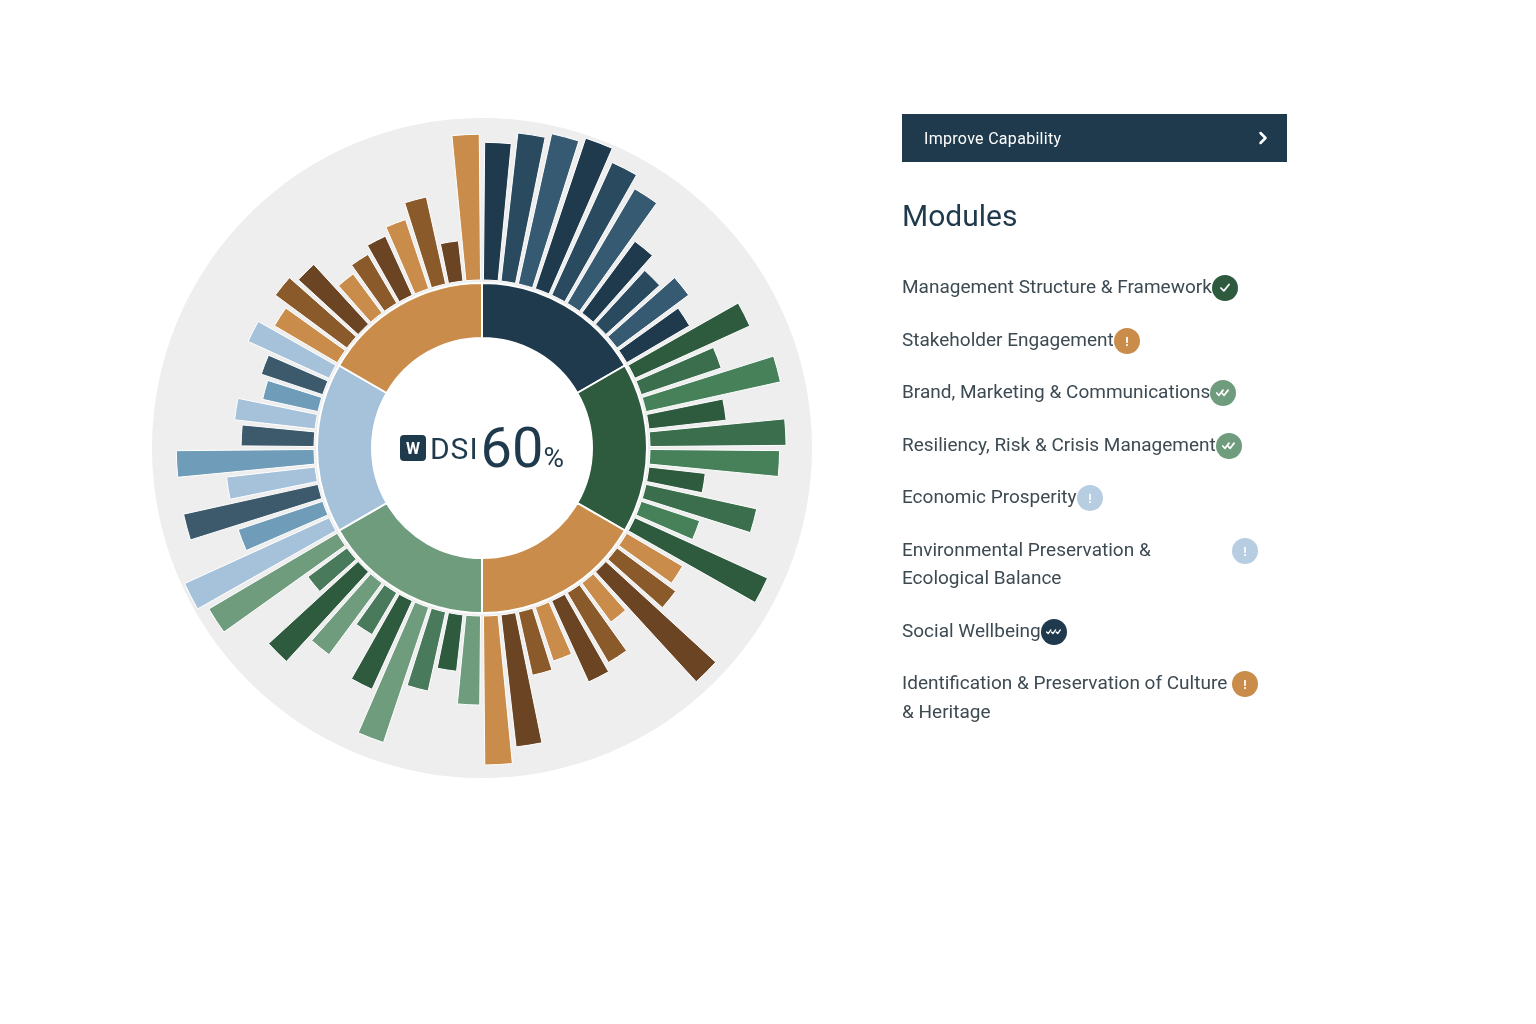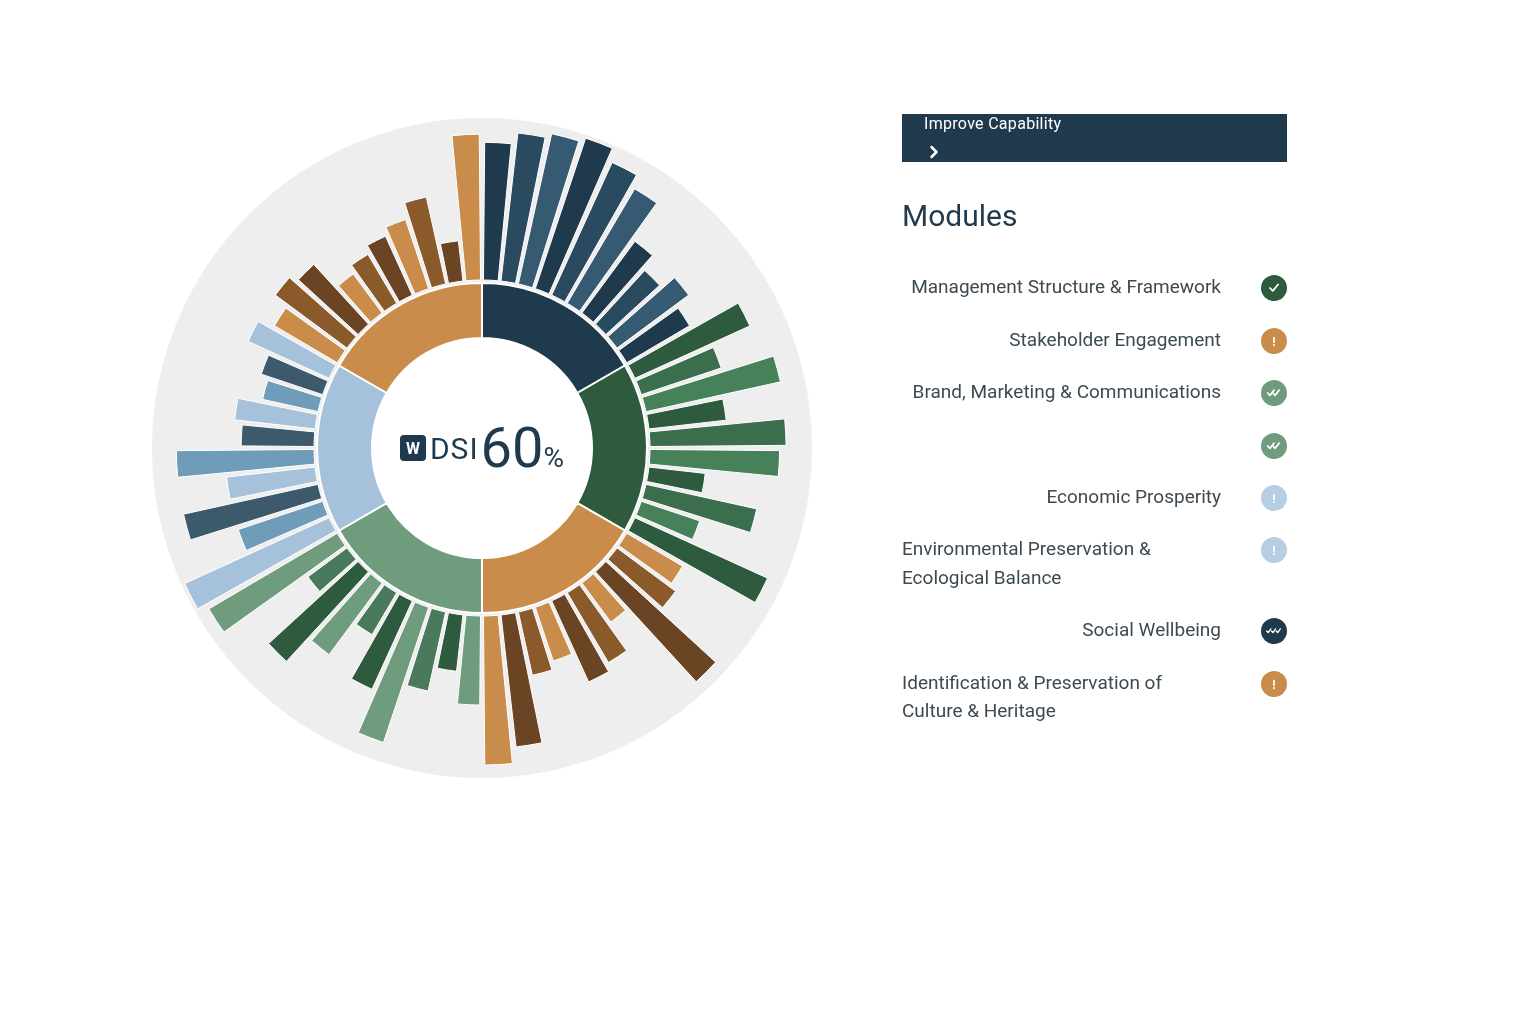--- a/index.html
+++ b/index.html
@@ -51,42 +51,41 @@
     flex: 1;
     padding-left: 40px;
     padding-top: 66px;
   }
   .improve-btn {
     width: 385px;
     height: 48px;
     background: #1f3a4d;
     color: #fff;
     display: flex;
+    align-items: center;
     justify-content: space-between;
     padding: 0 14px 0 22px;
     font-size: 16px;
     letter-spacing: 0.3px;
     cursor: pointer;
-    flex-direction: column;
   }
   .modules-title {
     font-size: 30px;
     font-weight: 400;
     margin-top: 36px;
     margin-bottom: 28px;
     color: #1f3a4d;
   }
   .module-item {
     width: 385px;
     display: flex;
     align-items: flex-start;
-    justify-content: flex-end;
+    justify-content: flex-start;
     padding: 12px 0;
     cursor: pointer;
-    gap: 40px;
   }
   .module-label {
     font-size: 19px;
     color: #3d4a52;
     line-height: 1.5;
     max-width: 330px;
   }
   .badge {
     width: 26px;
     height: 26px;
@@ -233,20 +232,21 @@
         <div class="module-item">
           <div class="module-label">Brand, Marketing &amp; Communications</div>
           <div class="badge" style="background: rgb(111, 156, 125);">
             <svg width="16" height="14" viewBox="0 0 28 24">
               <path d="M3 12l4 4 7-9" stroke="#fff" stroke-width="3" fill="none" stroke-linecap="round" stroke-linejoin="round"></path>
               <path d="M12 12l4 4 7-9" stroke="#fff" stroke-width="3" fill="none" stroke-linecap="round" stroke-linejoin="round"></path>
             </svg>
           </div>
         </div>
         <div class="module-item">
+          <div class="module-label">Resiliency, Risk &amp; Crisis Management</div>
           <div class="badge" style="background: rgb(111, 156, 125);">
             <svg width="16" height="14" viewBox="0 0 28 24">
               <path d="M3 12l4 4 7-9" stroke="#fff" stroke-width="3" fill="none" stroke-linecap="round" stroke-linejoin="round"></path>
               <path d="M12 12l4 4 7-9" stroke="#fff" stroke-width="3" fill="none" stroke-linecap="round" stroke-linejoin="round"></path>
             </svg>
           </div>
         </div>
         <div class="module-item">
           <div class="module-label">Economic Prosperity</div>
           <div class="badge" style="background: rgb(182, 205, 226);">

